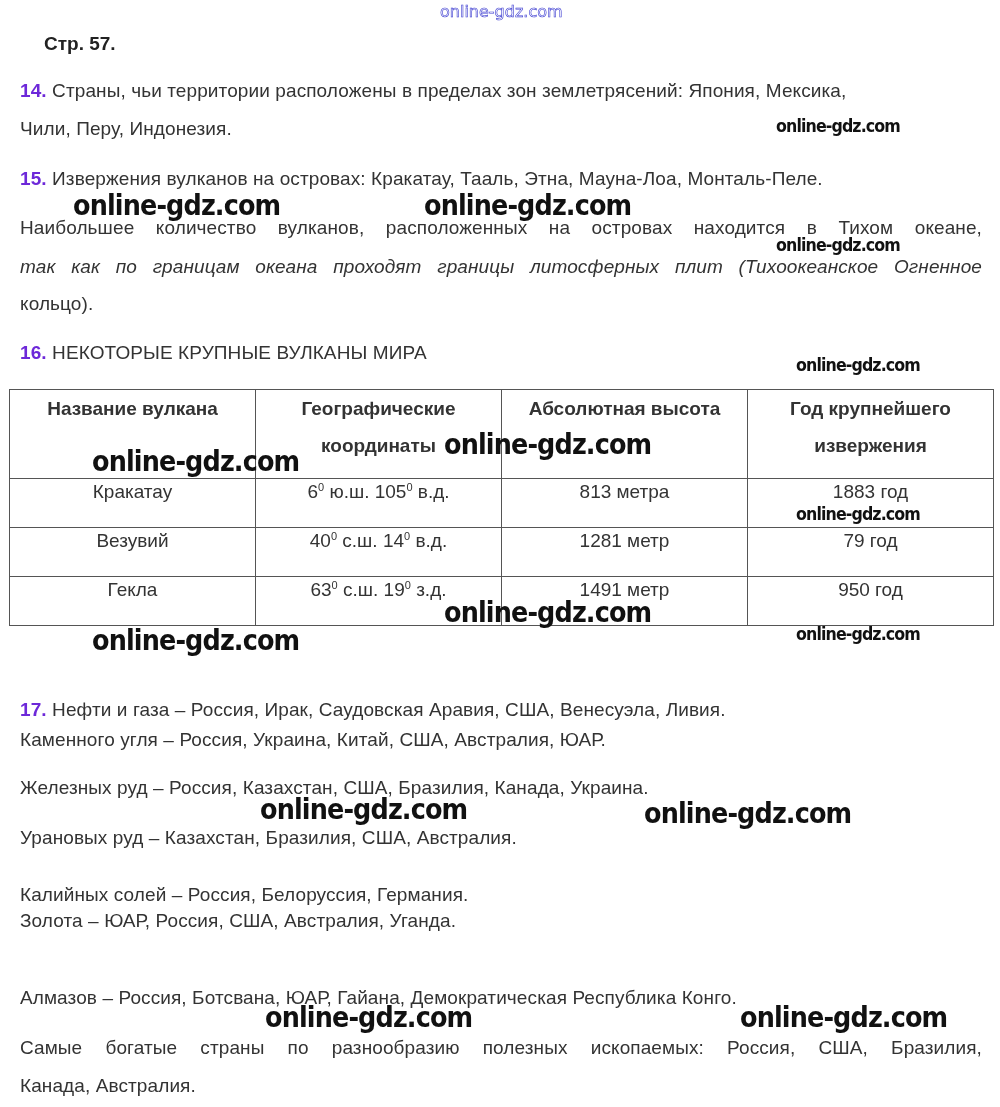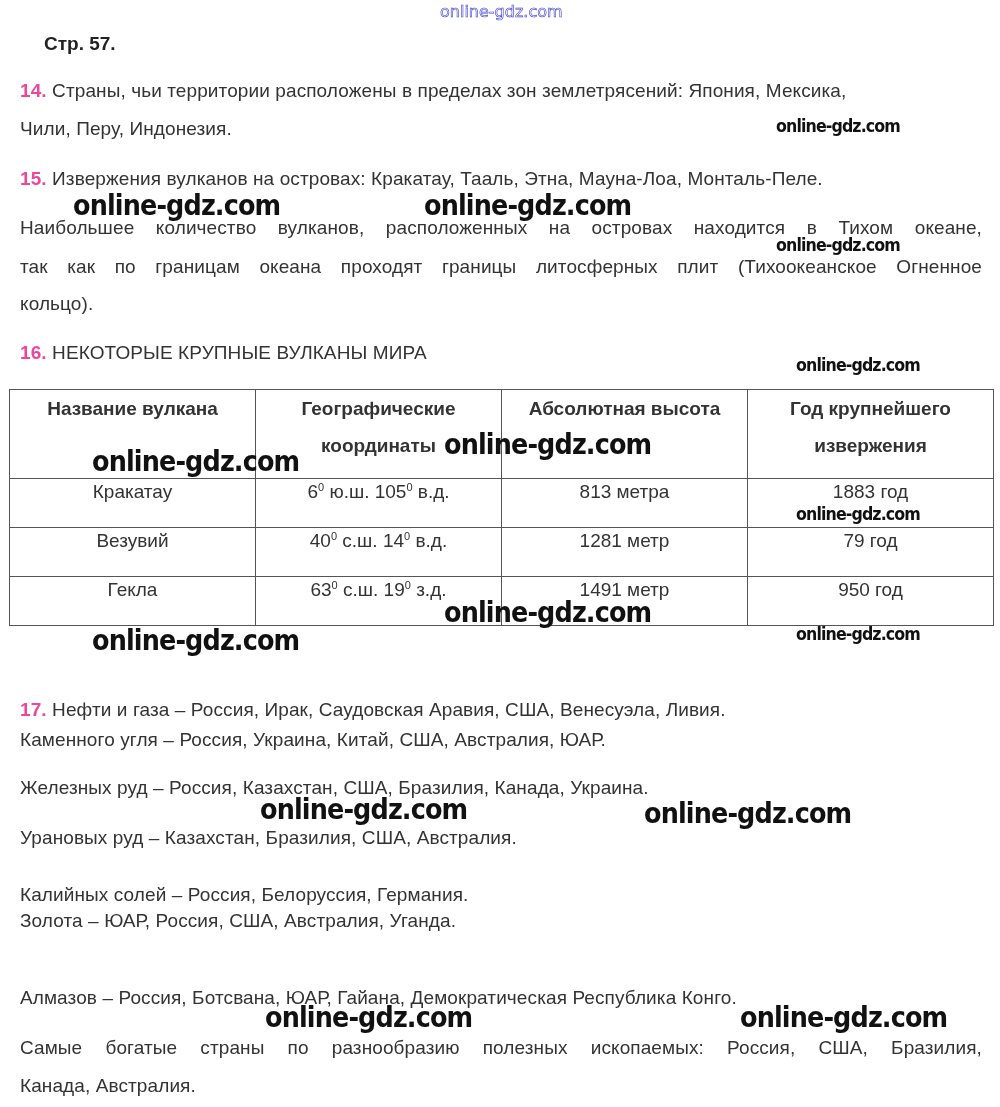--- a/index.html
+++ b/index.html
@@ -2,21 +2,21 @@
 <html><head>
 <meta charset="utf-8">
 <style>
   html, body { margin: 0; padding: 0; background: #ffffff; }
   body {
     width: 1000px; height: 1107px; position: relative; overflow: hidden;
     font-family: "Liberation Sans", sans-serif; color: #333333;
   }
   .abs { position: absolute; }
   .txt { font-size: 19px; line-height: 22px; white-space: nowrap; letter-spacing: 0.1px; }
-  .num { font-weight: bold; color: #ec4899; }
+  .num { font-weight: bold; color: #6d28d9; }
   .wm {
     position: absolute; font-family: "DejaVu Sans", sans-serif; font-weight: bold;
     color: #111; white-space: nowrap; letter-spacing: -1px; transform: scaleX(0.88); transform-origin: left top;
   }
   .wm-lg { font-size: 29px; }
   .wm-sm { font-size: 18px; }
   .wm-top {
     position: absolute; left: 440px; top: 2px; font-size: 16px; color: #fff;
     -webkit-text-stroke: 0.6px #3a3ad0; font-family: "DejaVu Sans", sans-serif; white-space: nowrap;
   }
@@ -45,21 +45,21 @@
   <span class="num">14.</span>
   <span>Страны, чьи территории расположены в пределах зон землетрясений: Япония, Мексика,</span>
 </div>
 <div class="abs txt" style="left:20px; top:118px;">Чили, Перу, Индонезия.</div>
 
 <div class="abs txt" style="left:20px; top:168px;">
   <span class="num">15.</span>
   <span>Извержения вулканов на островах: Кракатау, Тааль, Этна, Мауна-Лоа, Монталь-Пеле.</span>
 </div>
 <div class="abs txt justify" style="left:20px; top:217px;">Наибольшее количество вулканов, расположенных на островах находится в Тихом океане,</div>
-<div class="abs txt justify" style="left:20px; top:256px;">так как по границам океана проходят границы литосферных плит (Тихоокеанское Огненное</div>
+<div class="abs txt justify" style="left:20px; top:256px;font-style:italic;">так как по границам океана проходят границы литосферных плит (Тихоокеанское Огненное</div>
 <div class="abs txt" style="left:20px; top:293px;">кольцо).</div>
 
 <div class="abs txt" style="left:20px; top:342px;">
   <span class="num">16.</span>
   <span>НЕКОТОРЫЕ КРУПНЫЕ ВУЛКАНЫ МИРА</span>
 </div>
 
 <table class="volc">
   <tbody>
       <tr>

